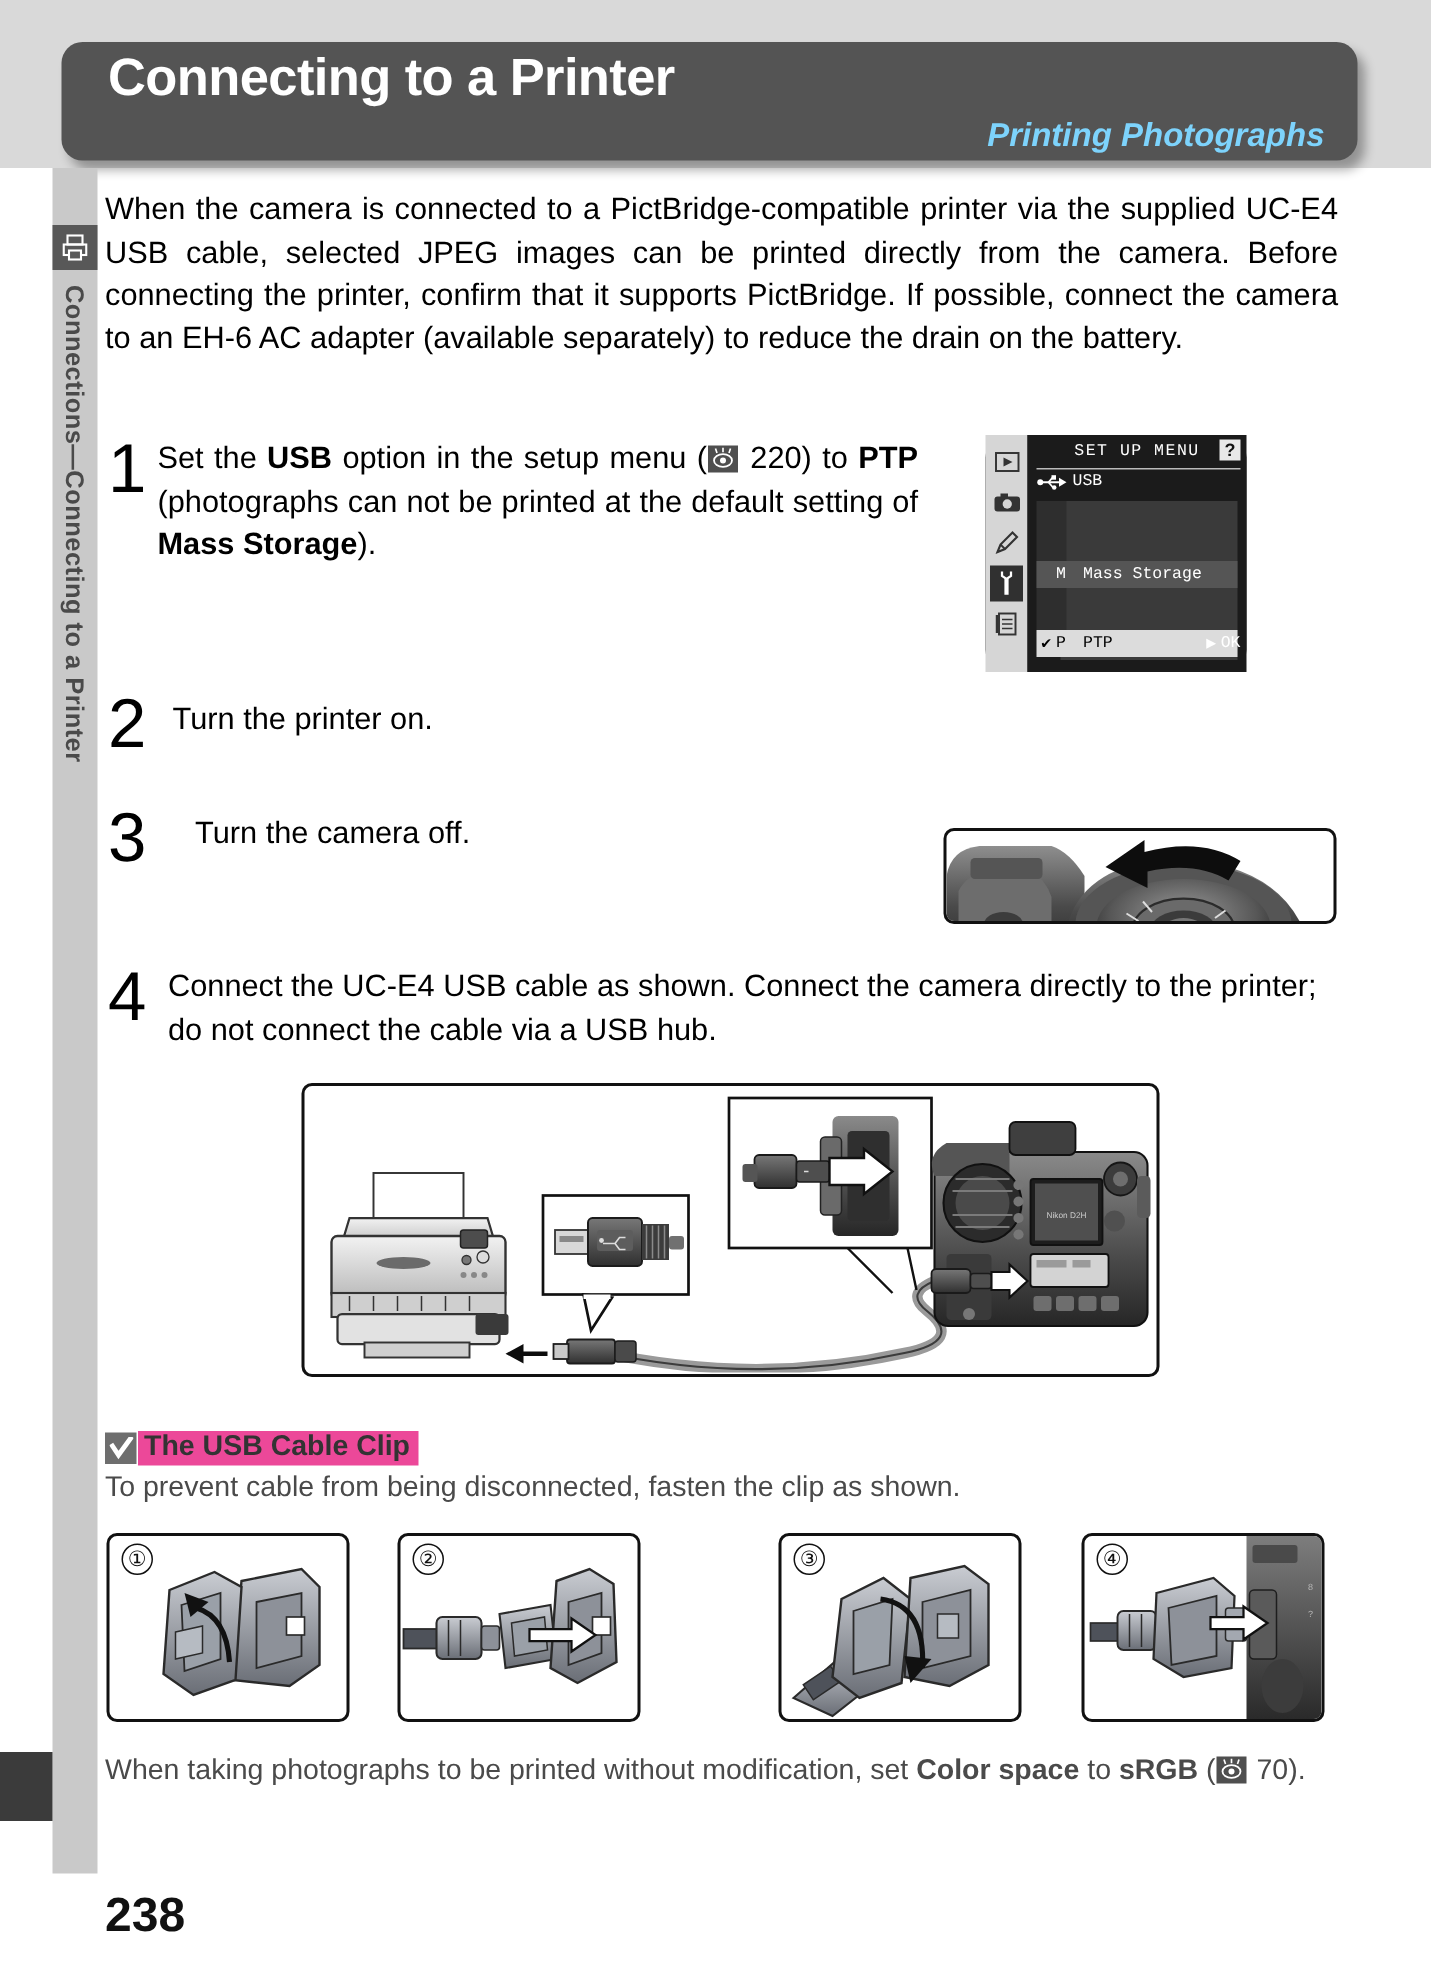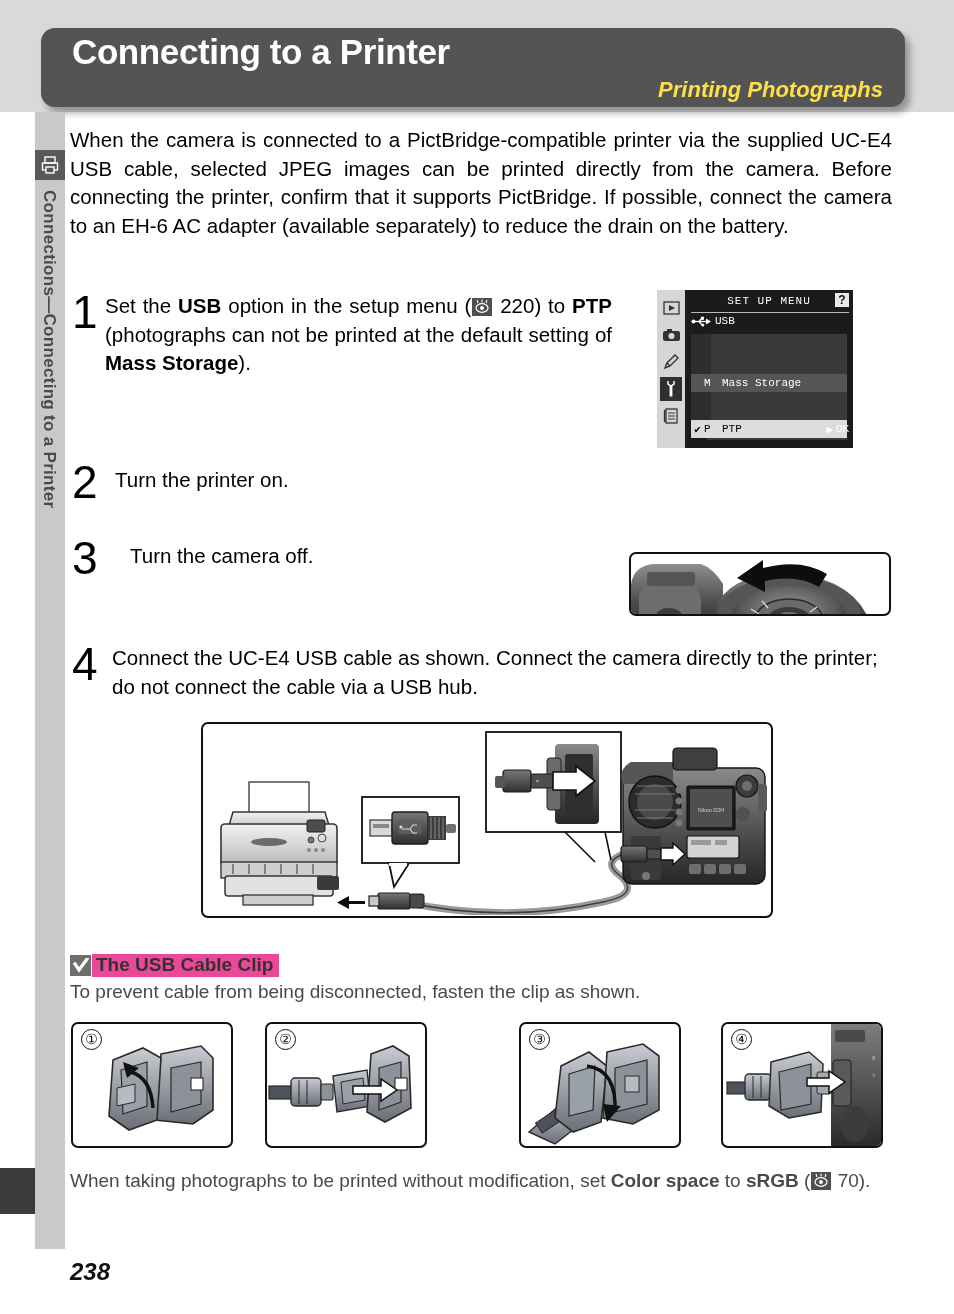--- a/index.html
+++ b/index.html
@@ -23,21 +23,21 @@
     background:#545454; border-radius:14px;
     box-shadow: 5px 6px 7px rgba(0,0,0,0.33);
   }
   .header-title {
     position:absolute; left:31px; top:4px;
     color:#fff; font-size:35px; font-weight:bold; letter-spacing:-0.4px;
     white-space:nowrap;
   }
   .header-sub {
     position:absolute; right:22px; bottom:4px;
-    color:#fde047; font-size:22px; font-style:italic; font-weight:bold;
+    color:#7dd3fc; font-size:22px; font-style:italic; font-weight:bold;
     white-space:nowrap;
     margin-left:10px;
   }
 
   
   .side-bar {
     position:absolute; left:35px; top:112px; width:30px; height:1137px;
     background:#c9c9c9;
   }
   .side-icon {
@@ -90,21 +90,21 @@
 
   
   .eye-icon {
     display:inline-block; width:20px; height:18px; vertical-align:-3px;
     background:#4f4f4f; position:relative; margin:0 1px;
   }
   .eye-icon svg { position:absolute; left:1px; top:0px; }
 
   
   .lcd {
-    position:absolute; left:657px; top:290px; width:196px; height:158px;
+    position:absolute; left:657px; top:290px; width:174px; height:158px;
     background:#111; display:flex;border-radius:15px;
   }
   .lcd-side {
     width:28px; background:#d6d6d6; display:flex; flex-direction:column;
     align-items:center; padding-top:6px;
   }
   .lcd-side .ic { width:22px; height:24px; margin-bottom:3px;
     display:flex; align-items:center; justify-content:center; }
   .lcd-side .ic.sel { background:#303030; }
   .lcd-main { flex:1; position:relative; background:#1b1b1b; }
@@ -172,21 +172,21 @@
     background:#ec4899; font-size:19px; font-weight:bold; color:#333;
     padding:1px 6px 2px 4px; margin-left:1px; line-height:20px;
   }
   .note-body { font-size:19px; line-height:26.5px; color:#4a4a4a; margin-top:2px;
     text-align:justify; }
   .note-usb { top:954px; }
   .note-taking { top:1166px; }
 
   .pagenum {
     position:absolute; left:70px; top:1258px;
-    font-size:24px; font-weight:bold; font-style:italic; color:#111;
+    font-size:32px; font-weight:bold; color:#111;
   }
 </style>
 </head>
 <body>
 
 <div class="topband"></div>
 <div class="header-box">
   <div class="header-title">Connecting to a Printer</div>
   <div class="header-sub">Printing Photographs</div>
 </div>

